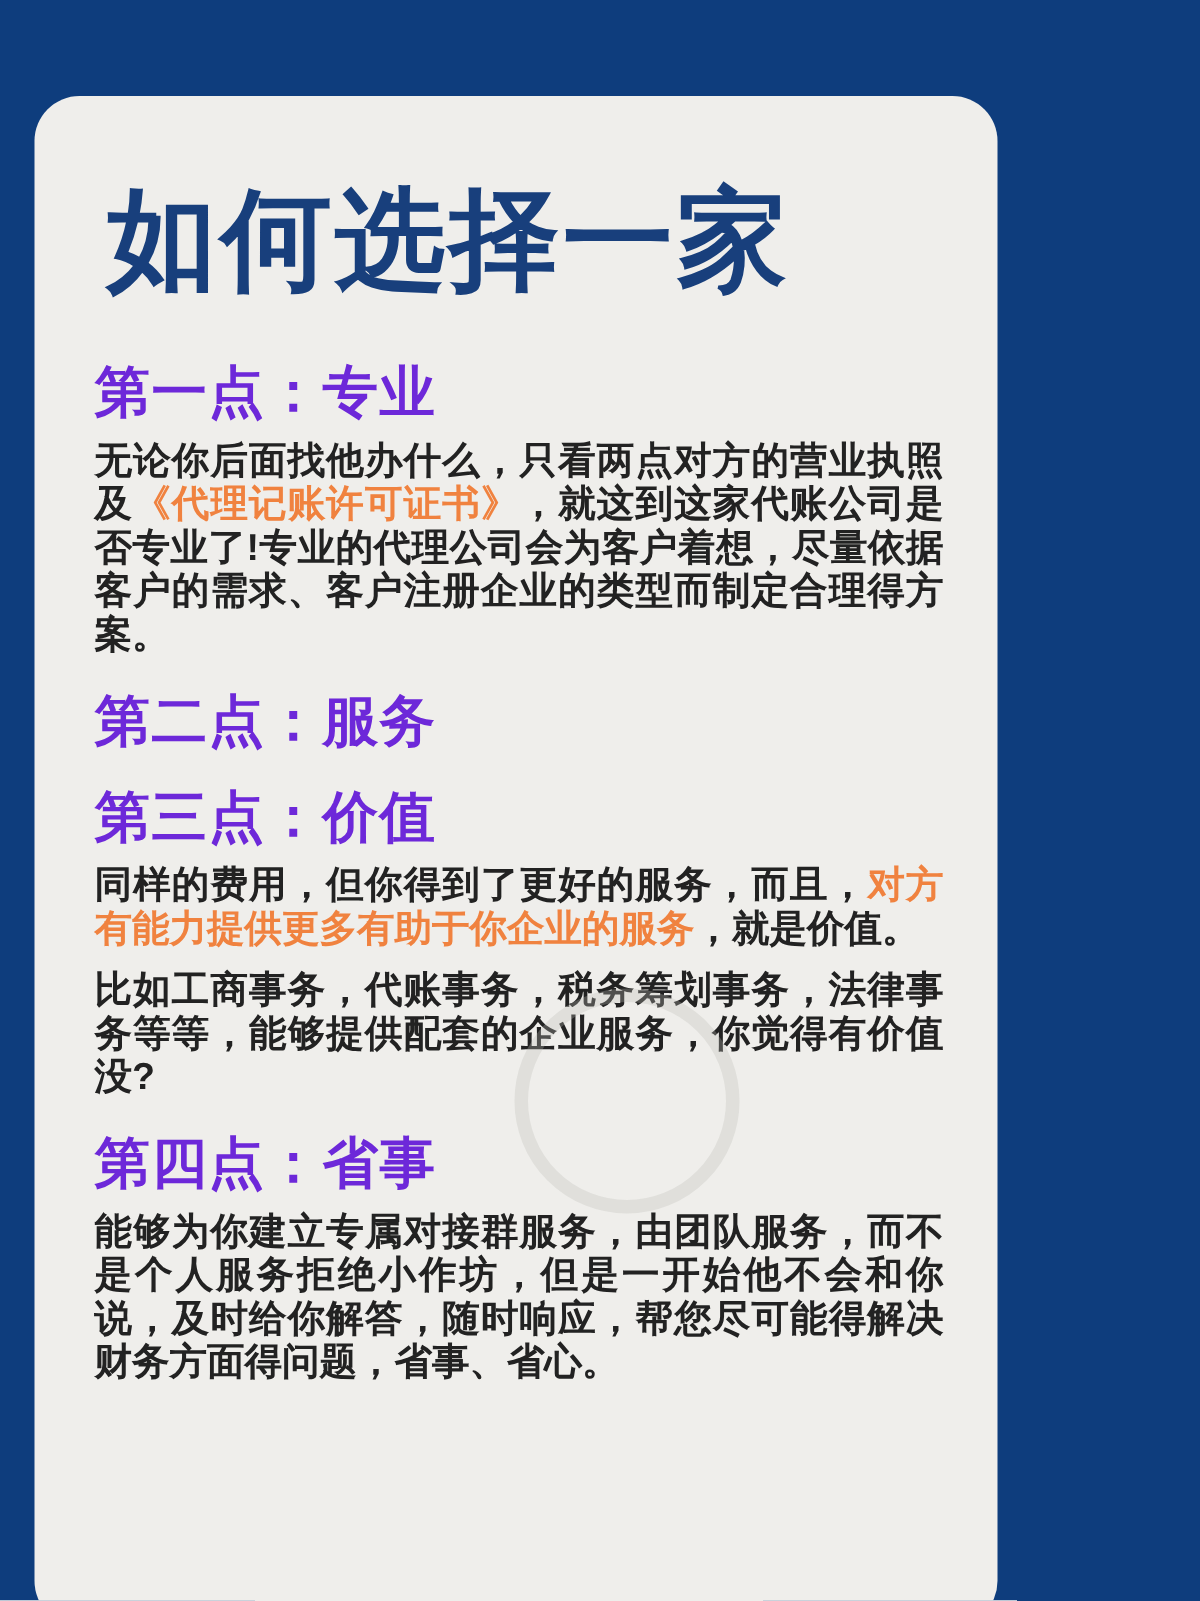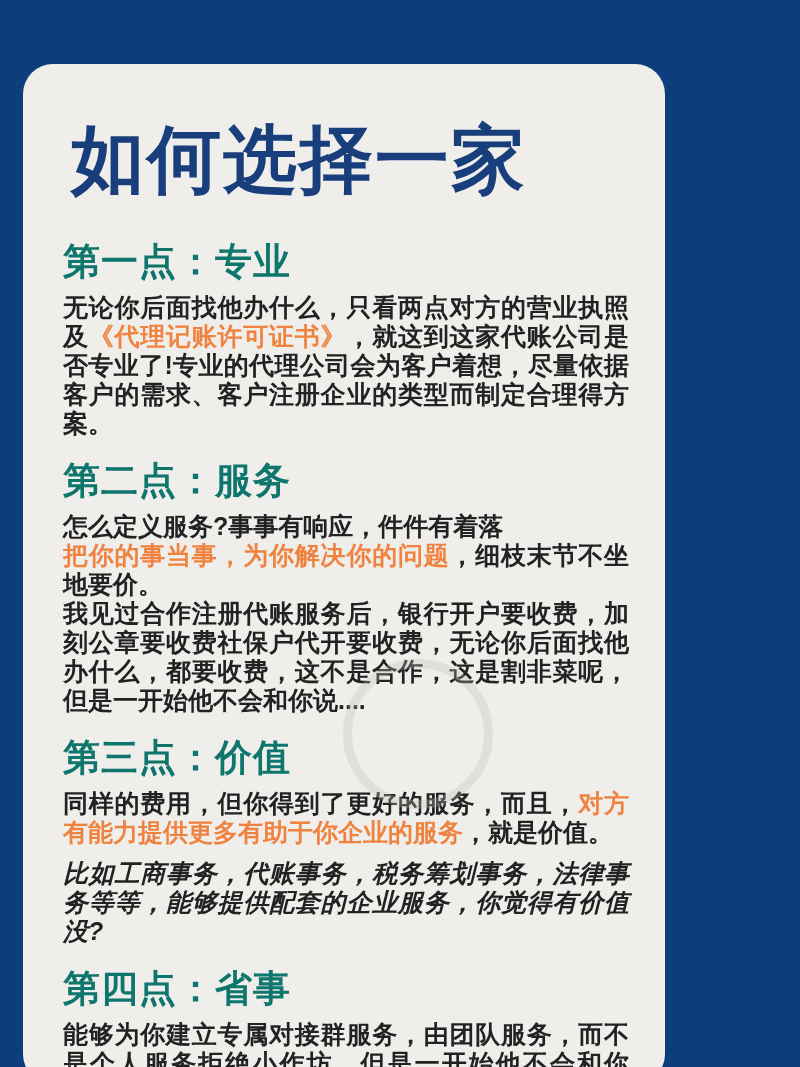--- a/index.html
+++ b/index.html
@@ -22,29 +22,29 @@
     margin:6px 0 0 8px;
     font-size:74px;line-height:87px;font-weight:800;
     color:#183f7c;letter-spacing:2px;
   }
   .title .t-line{display:block;white-space:nowrap;}
   .title .hl{color:#f0823f;}
   .sec{margin-top:22px;}
   .sec.first{margin-top:38px;}
   .sec-heading{
     margin:0;font-size:37px;line-height:42px;font-weight:800;
-    color:#0f766e;letter-spacing:1px;
+    color:#6d28d9;letter-spacing:1px;
   }
   .sec-body{margin-top:10px;}
   .para{
     margin:0;font-size:25px;line-height:29px;font-weight:600;
     color:#222222;letter-spacing:0;
     text-align:justify;text-justify:inter-ideograph;
   }
-  .para.gap-top{margin-top:12px;font-style:italic;}
+  .para.gap-top{margin-top:12px;}
   .seg{color:#222222;}
   .seg.orange{color:#f0823f;}
   .watermark{
     position:absolute;left:320px;top:595px;width:132px;height:132px;
     border:9px solid rgba(190,188,182,0.30);border-radius:50%;
     pointer-events:none;
   }
 </style>
 </head>
 <body>
@@ -60,25 +60,20 @@
 
     <section class="sec first">
       <h2 class="sec-heading">第一点：专业</h2>
       <div class="sec-body">
         <p class="para"><span class="seg">无论你后面找他办什么，只看两点对方的营业执照及</span><span class="seg orange">《代理记账许可证书》</span><span class="seg">，就这到这家代账公司是否专业了!专业的代理公司会为客户着想，尽量依据客户的需求、客户注册企业的类型而制定合理得方案。</span></p>
       </div>
     </section>
 
     <section class="sec">
       <h2 class="sec-heading">第二点：服务</h2>
-      <div class="sec-body">
-        <p class="para"><span class="seg">怎么定义服务?事事有响应，件件有着落</span></p>
-        <p class="para"><span class="seg orange">把你的事当事，为你解决你的问题</span><span class="seg">，细枝末节不坐地要价。</span></p>
-        <p class="para"><span class="seg">我见过合作注册代账服务后，银行开户要收费，加刻公章要收费社保户代开要收费，无论你后面找他办什么，都要收费，这不是合作，这是割非菜呢，但是一开始他不会和你说....</span></p>
-      </div>
     </section>
 
     <section class="sec">
       <h2 class="sec-heading">第三点：价值</h2>
       <div class="sec-body">
         <p class="para"><span class="seg">同样的费用，但你得到了更好的服务，而且，</span><span class="seg orange">对方有能力提供更多有助于你企业的服务</span><span class="seg">，就是价值。</span></p>
         <p class="para gap-top"><span class="seg">比如工商事务，代账事务，税务筹划事务，法律事务等等，能够提供配套的企业服务，你觉得有价值没?</span></p>
       </div>
     </section>
 

